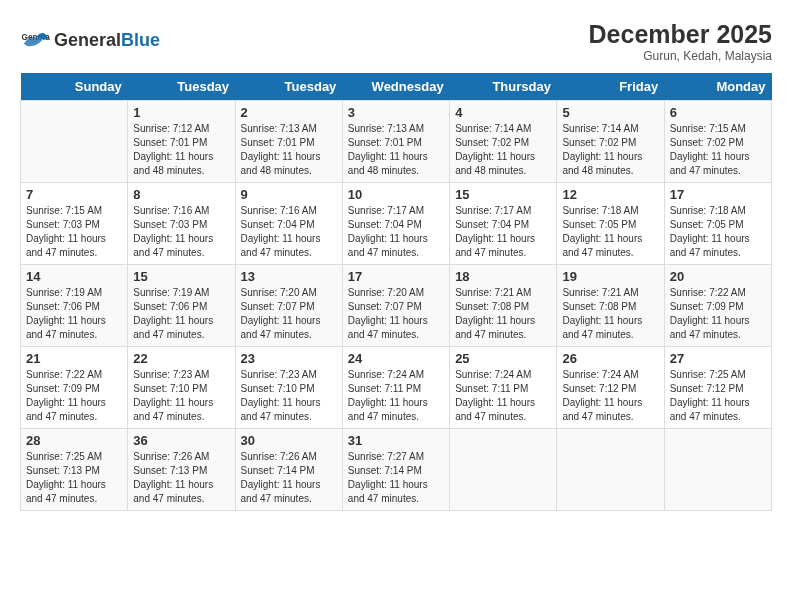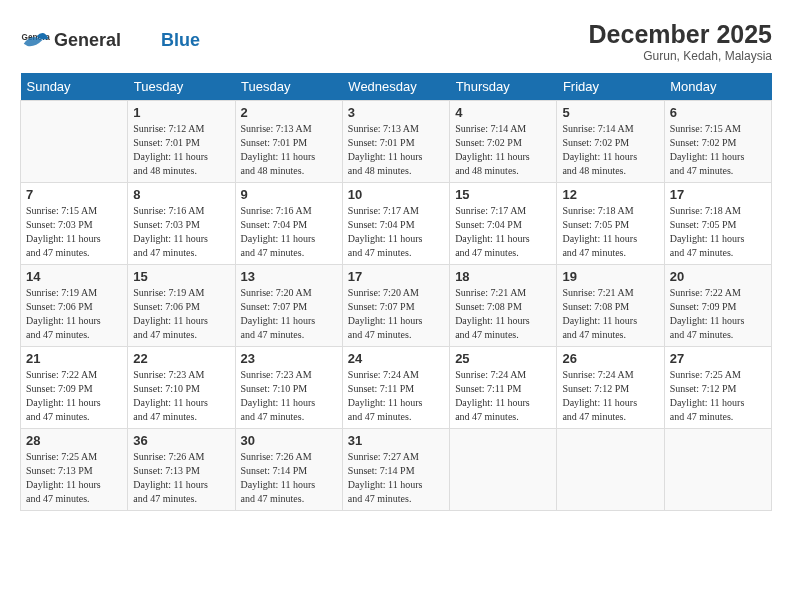--- a/index.html
+++ b/index.html
@@ -39,24 +39,24 @@
       color: #555;
     }
     table {
       width: 100%;
       border-collapse: collapse;
       table-layout: fixed;
     }
     thead tr th {
       background-color: #1a6faf;
       color: #fff;
-      text-align: left;
+      text-align: right;
       padding: 6px 6px;
       font-size: 13px;
-      font-weight: normal;
+      font-weight: bold;
     }
     tbody tr td {
       border: 1px solid #ddd;
       vertical-align: top;
       padding: 4px 5px;
       font-size: 10.5px;
       color: #333;
       height: 80px;
     }
     tbody tr:nth-child(odd) td {
@@ -68,35 +68,34 @@
     .day-number {
       font-size: 13px;
       font-weight: bold;
       display: block;
       margin-bottom: 2px;
     }
     .cell-info {
       font-size: 10px;
       line-height: 1.4;
       color: #333;
-      font-family: Liberation Serif, serif;
     }
   </style>
 </head>
 <body>
 
 <div class="header-area">
   <div class="logo">
     <svg class="logo-icon" viewBox="0 0 40 40" xmlns="http://www.w3.org/2000/svg">
       <text x="2" y="20" font-size="11" font-weight="bold" fill="#333">General</text>
       <path d="M5 25 Q15 10 30 20 Q20 30 10 28 Z" fill="#1a6faf" opacity="0.8"></path>
       <path d="M22 15 Q32 5 38 18 Q30 22 22 15 Z" fill="#1a6faf"></path>
     </svg>
     <div>
-      <span style="font-size:18px;font-weight:bold;color:#333;">General</span><span style="font-size:18px;font-weight:bold;color:#1a6faf;margin-left:40px;">Blue</span>
+      <span style="font-size:18px;font-weight:bold;color:#333;">General</span><span style="font-size:18px;font-weight:bold;color:#1a6faf;">Blue</span>
     </div>
   </div>
   <div class="title-area">
     <div class="month-title">December 2025</div>
     <div class="location-title">Gurun, Kedah, Malaysia</div>
   </div>
 </div>
 
 <table>
   <thead>

